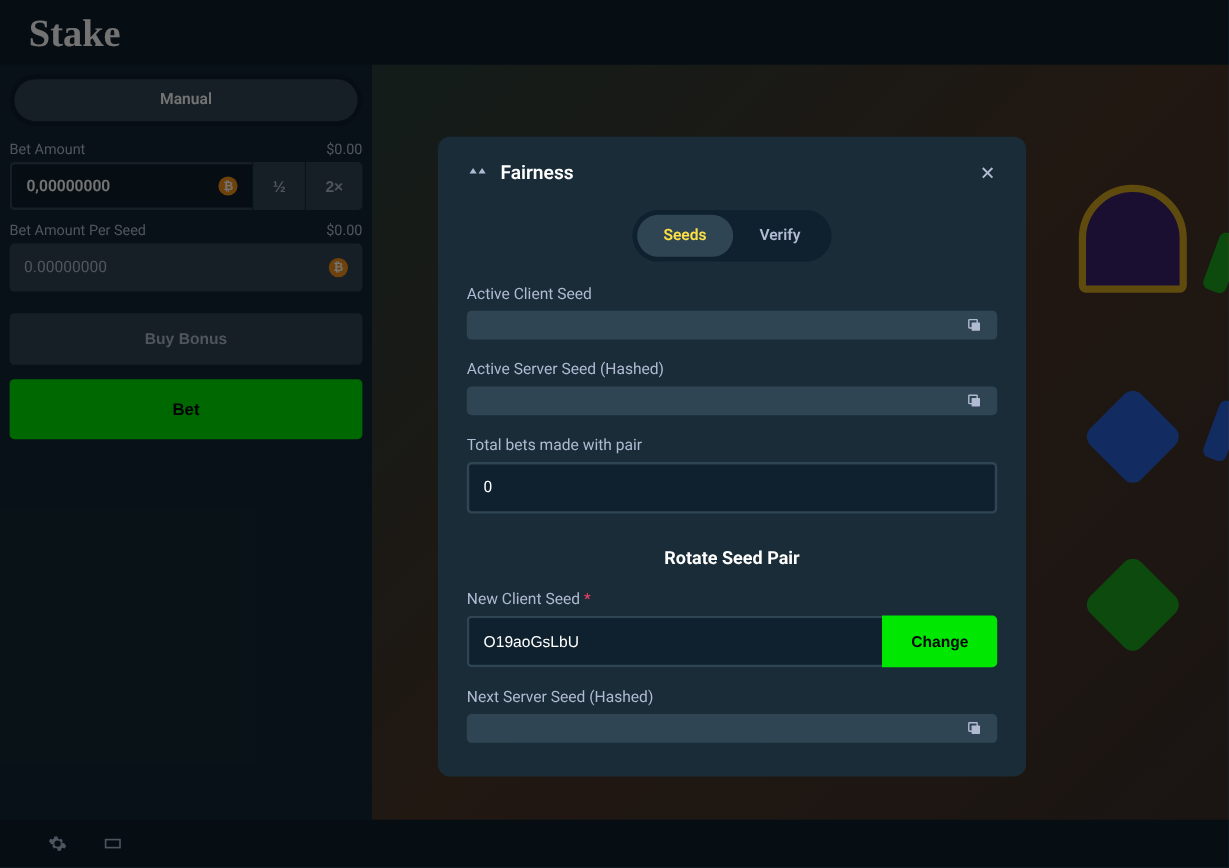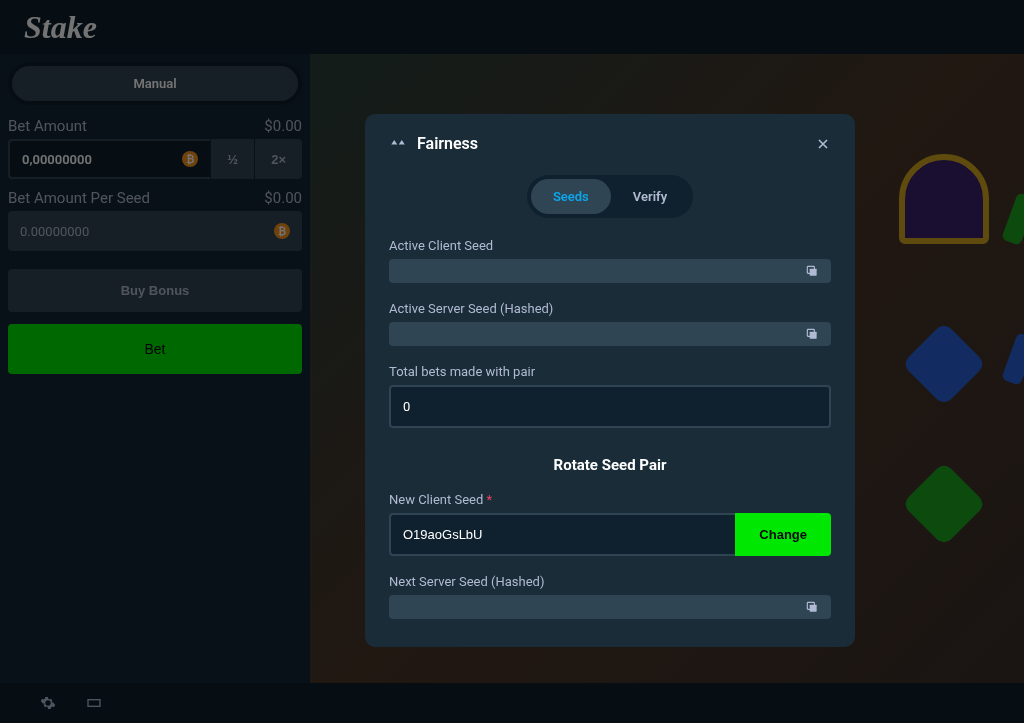--- a/index.html
+++ b/index.html
@@ -16,21 +16,20 @@
   height: 54px;
   background: #0f212e;
   display: flex;
   align-items: center;
   padding: 0 24px;
 }
 .logo {
   color: #fff;
   font-size: 32px;
   font-weight: bold;
-  font-style: italic;
   font-family: 'Brush Script MT', cursive;
 }
 .main {
   display: flex;
   height: calc(100% - 54px - 40px);
 }
 .sidebar {
   width: 310px;
   padding: 8px;
   background: #132733;
@@ -54,21 +53,21 @@
 .mode-btn.active {
   background: #2f4553;
   color: #fff;
 }
 .form-group {
   margin-bottom: 10px;
 }
 .form-label {
   display: flex;
   justify-content: space-between;
-  font-size: 15px;
+  font-size: 12px;
   margin-bottom: 4px;
 }
 .input-row {
   display: flex;
   gap: 1px;
 }
 .input-field {
   background: #0f212e;
   border: 2px solid #2f4553;
   padding: 10px 12px;
@@ -136,21 +135,21 @@
   cursor: pointer;
   margin-top: 8px;
 }
 .bet-btn {
   background: #00e701;
   color: #05080a;
   border: none;
   padding: 17px;
   width: 100%;
   border-radius: 4px;
-  font-weight: 400;
+  font-weight: 700;
   font-size: 14px;
   cursor: pointer;
   margin-top: 12px;
 }
 .game-area {
   flex: 1;
   position: relative;
   background: linear-gradient(135deg, #2a3f3a 0%, #4a3528 50%, #3a2f2a 100%);
   overflow: hidden;
 }
@@ -216,21 +215,21 @@
   width: fit-content;
   margin: 0 auto 20px;
 }
 .modal-tab {
   padding: 10px 22px;
   border-radius: 20px;
   font-size: 13px;
   font-weight: 600;
   cursor: pointer;
 }
-.modal-tab.active { background: #2f4553; color: #0ea5e9; }
+.modal-tab.active { background: #2f4553; color: #fde047; }
 .modal-field-label {
   font-size: 13px;
   margin-bottom: 6px;
   display: block;
 }
 .modal-input {
   background: #2f4553;
   border: none;
   border-radius: 4px;
   padding: 12px;

